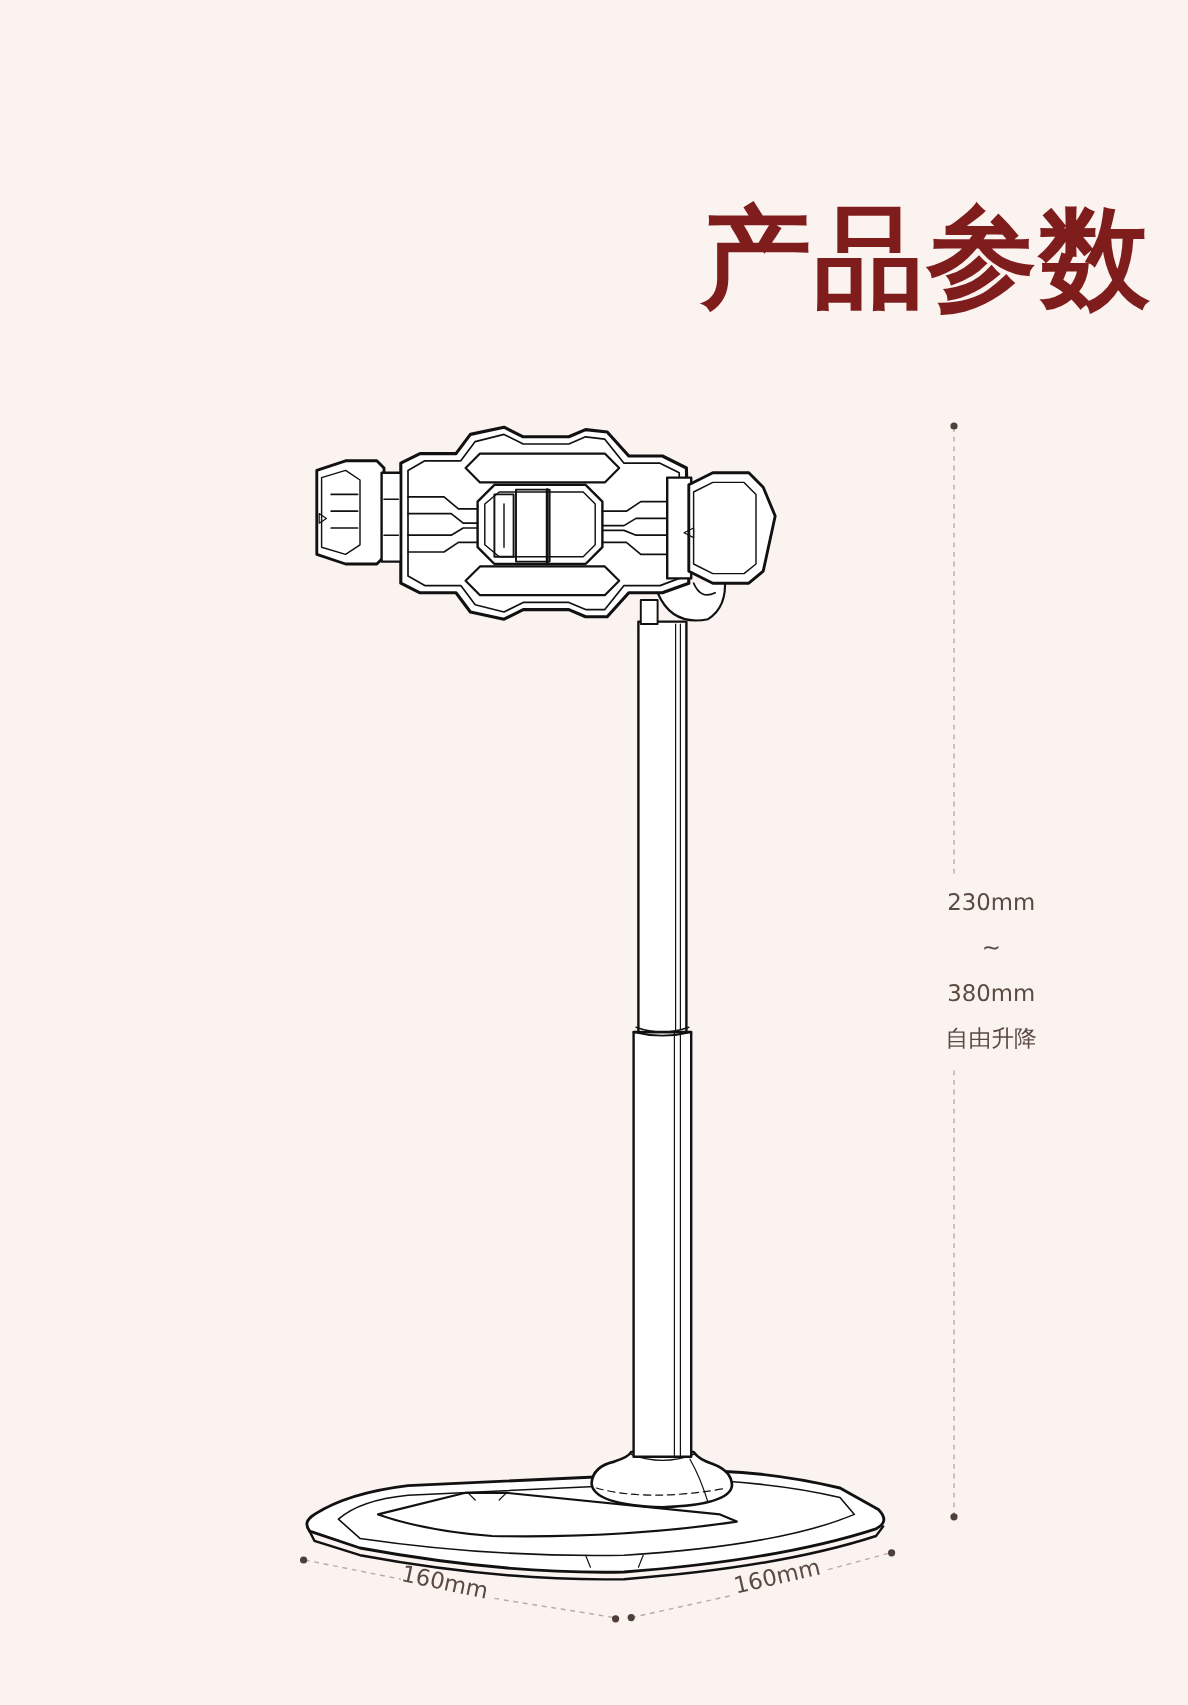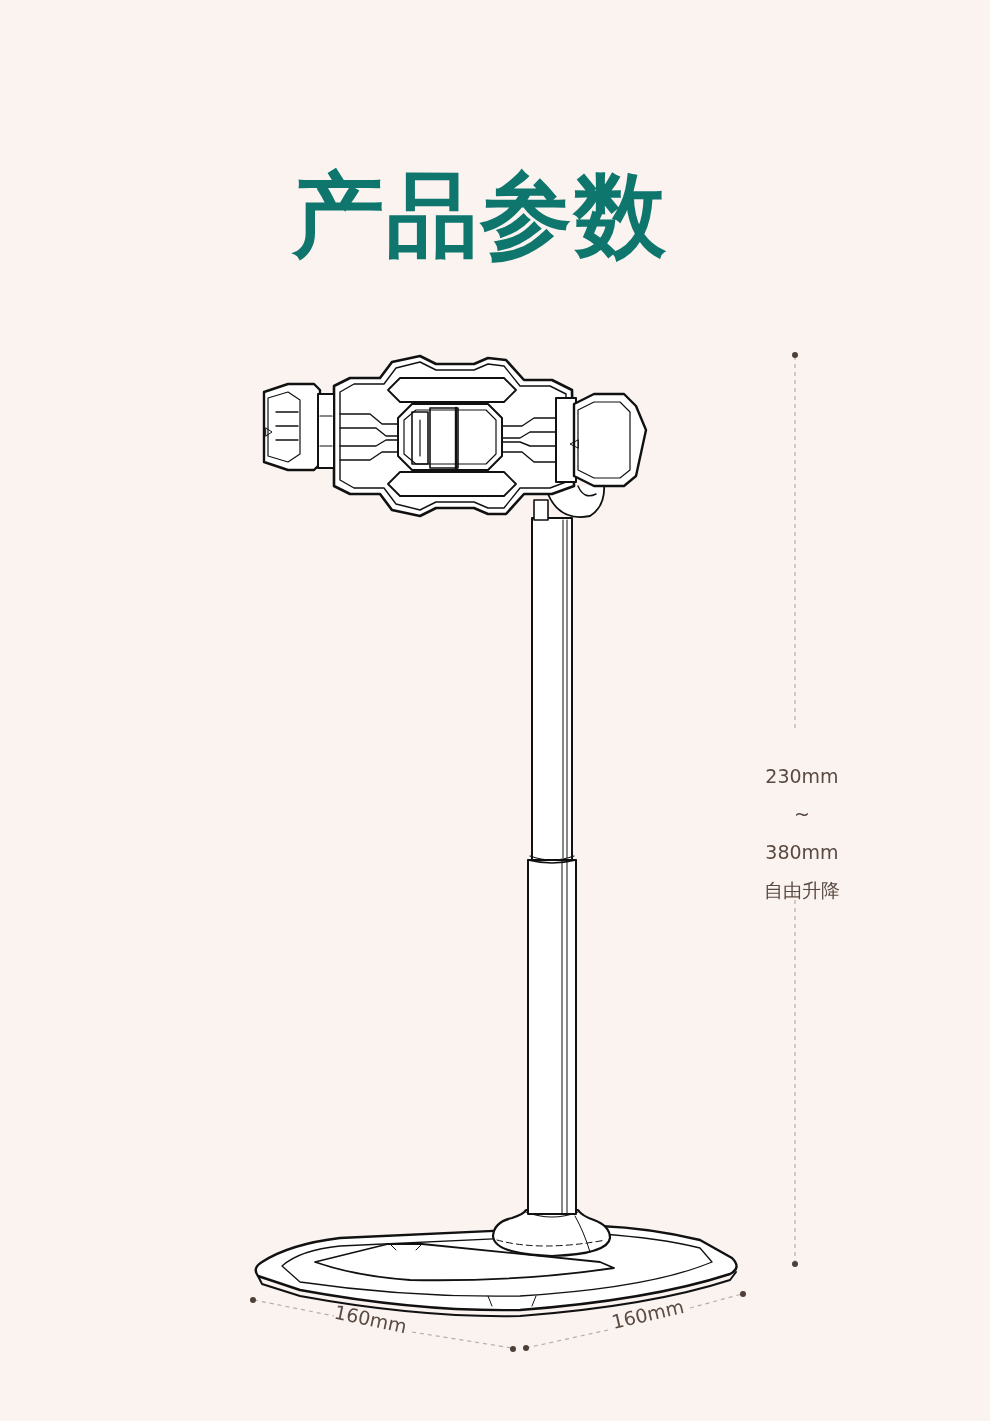--- a/index.html
+++ b/index.html
@@ -4,29 +4,29 @@
   <style>
     html, body { margin: 0; padding: 0; }
     body {
       width: 990px; height: 1421px;
       background: #faf3f0;
       position: relative; overflow: hidden;
       font-family: "DejaVu Sans", "Liberation Sans", sans-serif;
     }
     .title {
       position: absolute; left: 0; top: 108px; width: 960px;
-      text-align: center; font-size: 92px; font-weight: bold;
-      color: #0f766e; letter-spacing: 2px; line-height: 1;
+      text-align: right; font-size: 92px; font-weight: bold;
+      color: #7f1d1d; letter-spacing: 2px; line-height: 1;
     }
     .drawing { position: absolute; left: 0; top: 0; }
     .dim-text {
       position: absolute; color: #5a4a42; font-size: 19px;
       text-align: center; white-space: nowrap;
     }
-    .dim-v { left: 752px; width: 100px; margin-top: 24px; }
+    .dim-v { left: 776px; width: 100px; }
     .dim-v .line { display: block; height: 38px; line-height: 38px; }
     .dim-depth { left: 334px; top: 1308px; transform: rotate(12deg); }
     .dim-width { left: 611px; top: 1303px; transform: rotate(-13deg); }
   </style>
 </head>
 <body>
 
 <h1 class="title">产品参数</h1>
 
 <svg class="drawing" width="990" height="1421" viewBox="0 0 990 1421">

